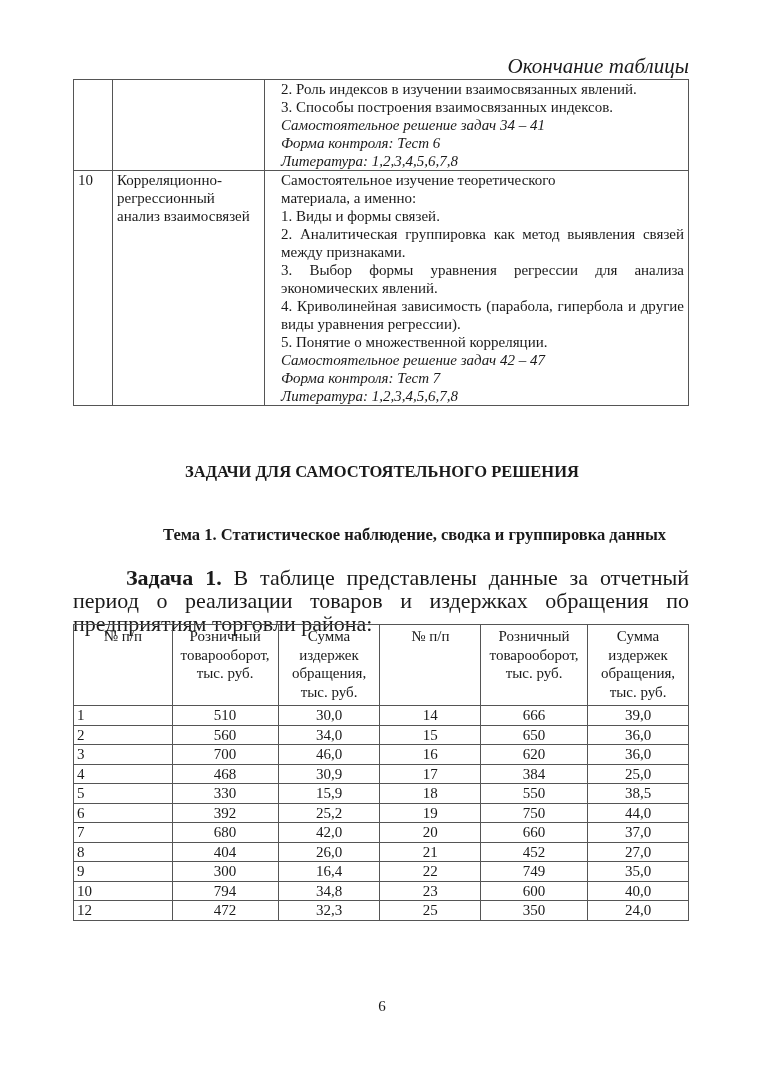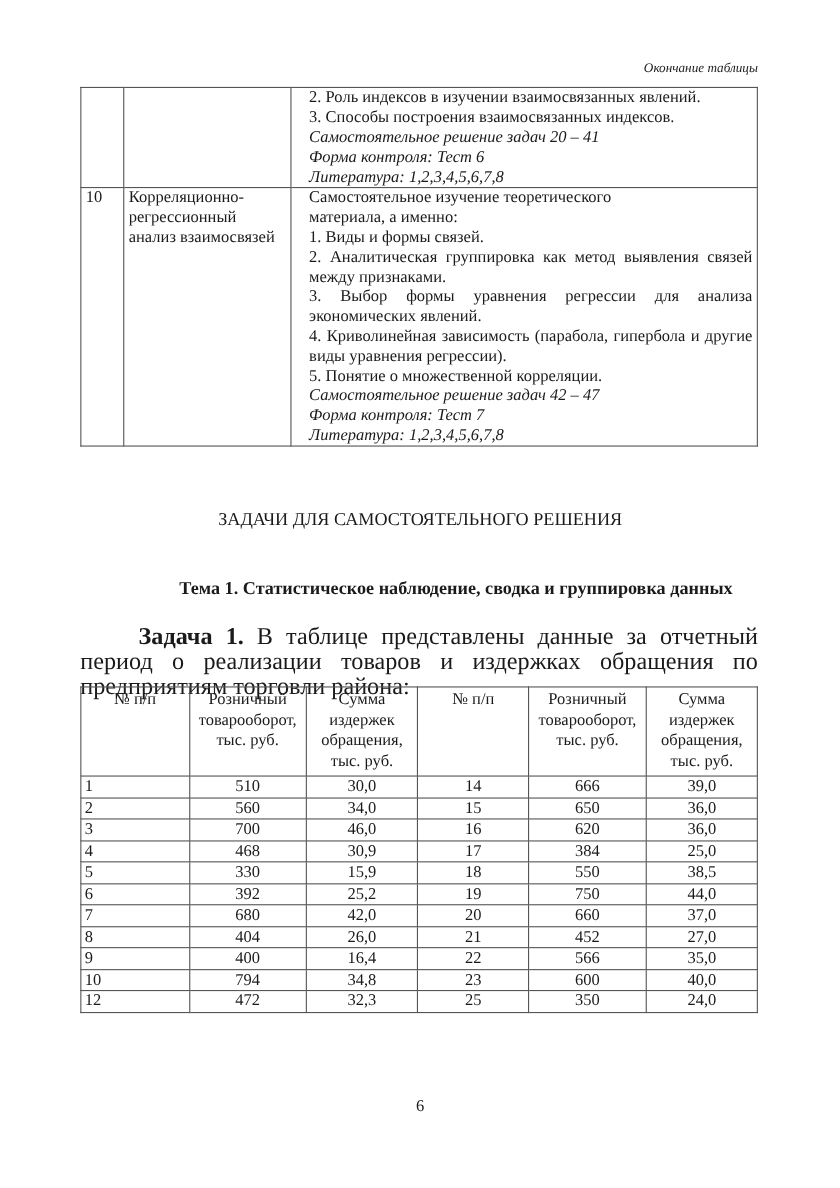--- a/index.html
+++ b/index.html
@@ -1,27 +1,27 @@
 <!DOCTYPE html>
 <html><head>
 <meta charset="utf-8">
 <style>
   html, body { margin:0; padding:0; background:#fff; }
   body { width:764px; height:1080px; position:relative; font-family:"Liberation Serif", serif; color:#1a1a1a; overflow:hidden; }
   .abs { position:absolute; }
-  .caption { top:54px; right:75px; font-style:italic; font-size:12px; }
+  .caption { top:54px; right:75px; font-style:italic; font-size:21px; }
   table { border-collapse:collapse; position:absolute; font-size:15px; }
   td { border:1.3px solid #555; vertical-align:top; padding:0 4px; line-height:18px; }
   #t1 { left:73px; top:79px; width:616px; }
   #t1 td.c1 { width:30px; }
   #t1 td.c2 { width:143px; }
   #t1 td.c3 { padding-left:16px; }
   .it { font-style:italic; }
   .just { text-align:justify; }
-  .h1 { top:462px; left:0; width:764px; text-align:center; font-weight:normal; font-size:16.5px; }
+  .h1 { top:462px; left:0; width:764px; text-align:center; font-weight:bold; font-size:16.5px; }
   .h2 { top:525px; left:127px; font-weight:bold; font-size:16.5px;margin-left:36px; }
   .para { top:566px; left:73px; width:616px; font-size:22px; line-height:23px; text-indent:53px; text-align:justify; }
   .para b { font-weight:bold; }
   #t2 { left:73px; top:624px; width:616px; }
   #t2 td { text-align:center; line-height:18.5px; padding:0 3px; }
   #t2 thead td { height:78px; padding-top:2px; }
   #t2 td.num-l { text-align:left; }
   #t2 tbody td { height:18px; padding-top:0; padding-bottom:0; }
   .pagenum { top:998px; left:0; width:764px; text-align:center; font-size:15px; }
 </style>
@@ -31,21 +31,21 @@
 <div class="abs caption">Окончание таблицы</div>
 
 <table id="t1">
   <tbody id="t1body">
       <tr>
         <td class="c1"></td>
         <td class="c2 just"></td>
         <td class="c3">
           <div class="just">2.  Роль индексов в изучении взаимосвязанных явлений.</div>
           <div class="just">3.   Способы построения взаимосвязанных индексов.</div>
-          <div class="it">Самостоятельное решение задач 20 – 41</div>
+          <div class="it">Самостоятельное решение задач 34 – 41</div>
           <div class="it">Форма контроля: Тест 6</div>
           <div class="it">Литература: 1,2,3,4,5,6,7,8</div>
         </td>
       </tr>
       <tr>
         <td class="c1">10</td>
         <td class="c2 just">Корреляционно-регрессионный анализ взаимосвязей</td>
         <td class="c3">
           <div class="just">Самостоятельное изучение теоретического</div>
           <div class="just">материала, а именно:</div>
@@ -145,24 +145,24 @@
       <tr>
         <td class="num-l">8</td>
         <td>404</td>
         <td>26,0</td>
         <td>21</td>
         <td>452</td>
         <td>27,0</td>
       </tr>
       <tr>
         <td class="num-l">9</td>
-        <td>400</td>
+        <td>300</td>
         <td>16,4</td>
         <td>22</td>
-        <td>566</td>
+        <td>749</td>
         <td>35,0</td>
       </tr>
       <tr>
         <td class="num-l">10</td>
         <td>794</td>
         <td>34,8</td>
         <td>23</td>
         <td>600</td>
         <td>40,0</td>
       </tr>

